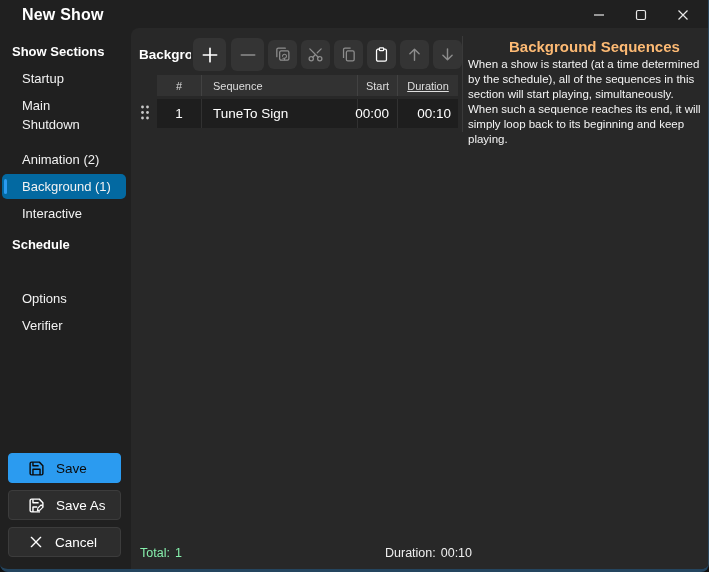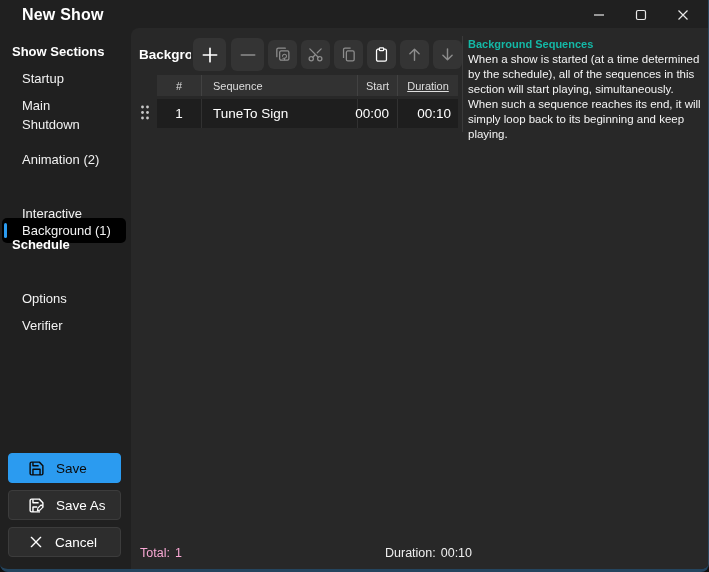--- a/index.html
+++ b/index.html
@@ -30,21 +30,21 @@
   .sidebar { position:absolute; left:0; top:30px; width:131px; bottom:0; }
   .side-header {
     position:absolute; left:12px; height:26px; line-height:26px;
     font-size:13px; font-weight:bold; color:#ffffff; white-space:nowrap;
   }
   .side-item {
     position:absolute; left:2px; width:124px; height:25px;
     line-height:25px; padding-left:20px; font-size:13px; color:#f2f2f2;
     border-radius:5px; white-space:nowrap; cursor:default;
   }
-  .side-item.selected { background:#000000;margin-top:44px; }
+  .side-item.selected { background:#0369a1; }
   .side-item .accent-bar {
     display:none;
   }
   .side-item.selected .accent-bar {
     display:block; position:absolute; left:2px; top:5px; width:3px; height:15px;
     border-radius:2px; background:#2b9bf0;
   }
 
   .side-btn {
     position:absolute; left:8px; width:113px; height:30px;
@@ -96,25 +96,25 @@
   .col-start { width:40px; }
   .col-dur { width:60px; }
   .grid-header .col-start, .grid-header .col-dur { justify-content:center; }
   .grid-row .col-start { justify-content:flex-end; padding-right:8px; }
   .grid-row .col-dur { justify-content:flex-end; padding-right:7px; }
 
   .drag-handle { position:absolute; left:8px; top:76px; color:#c9c9c9; cursor:default; }
 
   
   .help { position:absolute; left:337px; top:10px; width:236px; }
-  .help-title { font-size:11px; font-weight:bold; color:#14b8a6; margin-bottom:2px; }
+  .help-title { font-size:15px; font-weight:bold; color:#fdba74; margin-bottom:2px;margin-left:41px; }
   .help-body { font-size:11.5px; line-height:15px; color:#f4f4f4; }
 
   
-  .status-total { position:absolute; left:9px; bottom:9px; font-size:12.5px; color:#f9a8d4; }
+  .status-total { position:absolute; left:9px; bottom:9px; font-size:12.5px; color:#86efac; }
   .status-duration { position:absolute; left:254px; bottom:9px; font-size:12.5px; color:#efefef; }
   .status-total span, .status-duration span { margin-left:5px; }
 </style>
 </head>
 <body>
 
 <div id="window">
 
   <div class="titlebar">
     <div class="window-title">New Show</div>

